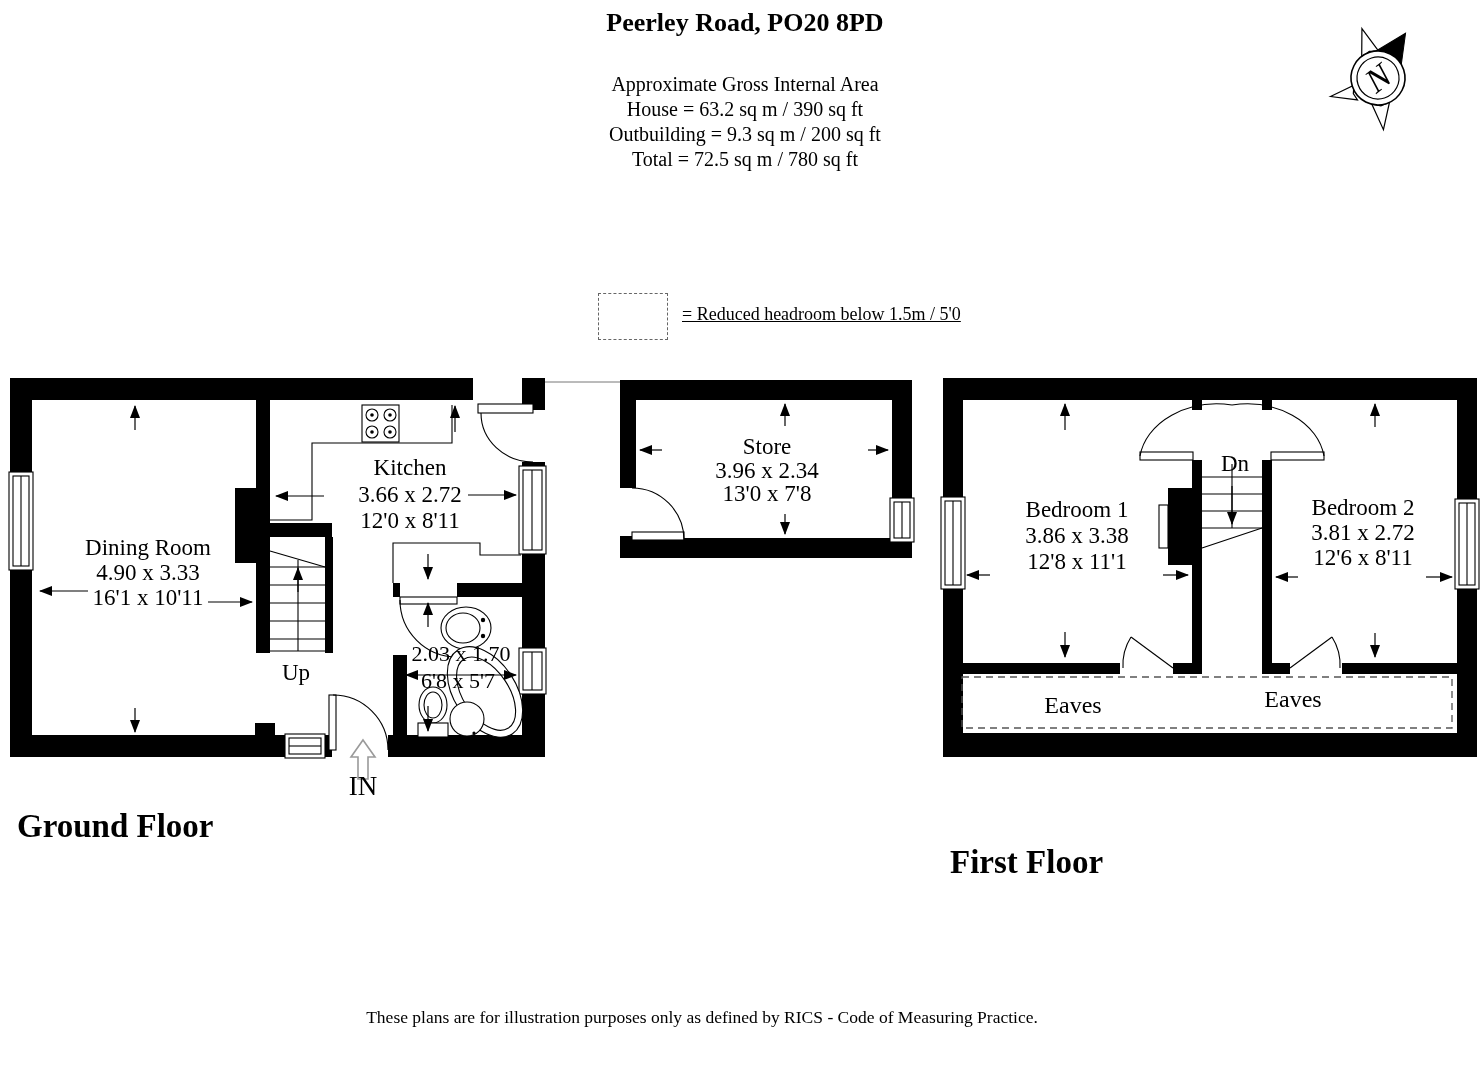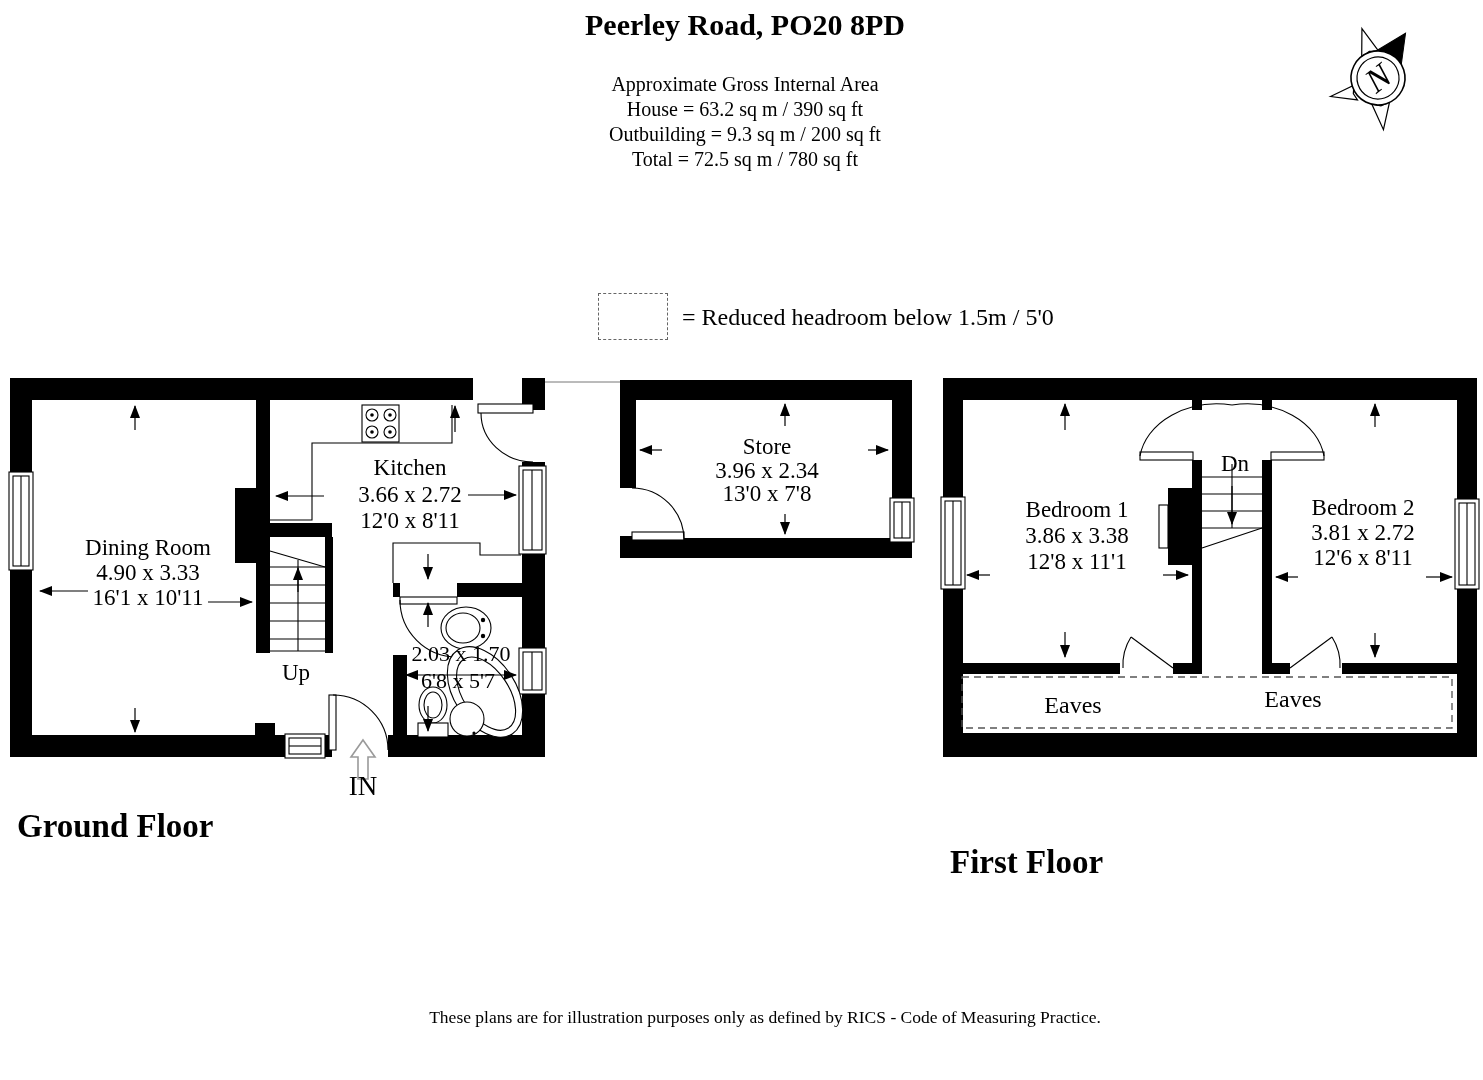--- a/index.html
+++ b/index.html
@@ -1,27 +1,27 @@
 <!DOCTYPE html>
 <html><head>
 <meta charset="utf-8">
 <style>
   html,body{margin:0;padding:0;background:#ffffff;}
   #canvas{position:relative;width:1483px;height:1080px;background:#fff;overflow:hidden;
           font-family:"Liberation Serif","DejaVu Serif",serif;color:#000;}
   .abs{position:absolute;}
   .ctr{text-align:center;transform:translateX(-50%);white-space:nowrap;}
-  #title{top:8px;left:745px;font-size:30px;font-weight:bold;}
+  #title{top:8px;left:745px;font-size:26px;font-weight:bold;}
   #areas{top:72px;left:745px;font-size:20px;line-height:25px;}
   #legend-box{top:293px;left:598px;width:68px;height:45px;border:1.5px dashed #666;}
-  #legend-text{top:304px;left:682px;font-size:24px;white-space:nowrap;}
+  #legend-text{top:304px;left:682px;font-size:18px;white-space:nowrap;text-decoration:underline;}
   .floor-label{font-size:33px;font-weight:bold;white-space:nowrap;}
   #gf-label{top:808px;left:17px;}
   #ff-label{top:808px;left:950px;margin-top:36px;}
-  #footer{top:1006px;left:765px;font-size:17.5px;line-height:23px;}
+  #footer{top:1006px;left:702px;font-size:17.5px;line-height:23px;}
   svg text{font-family:"Liberation Serif","DejaVu Serif",serif;fill:#000;}
   .room-t{font-size:23px;}
   .small-t{font-size:22px;}
   .wall{fill:#000;stroke:none;}
   .thin{stroke:#000;stroke-width:1.1;fill:none;}
   .door{stroke:#000;stroke-width:1.1;fill:none;}
   .panel{fill:#fff;stroke:#000;stroke-width:1.1;}
   .win{fill:#fff;stroke:#000;stroke-width:1.1;}
   .fix{stroke:#000;stroke-width:1.1;fill:#fff;}
   .dim{stroke:#000;stroke-width:1.2;fill:none;}

